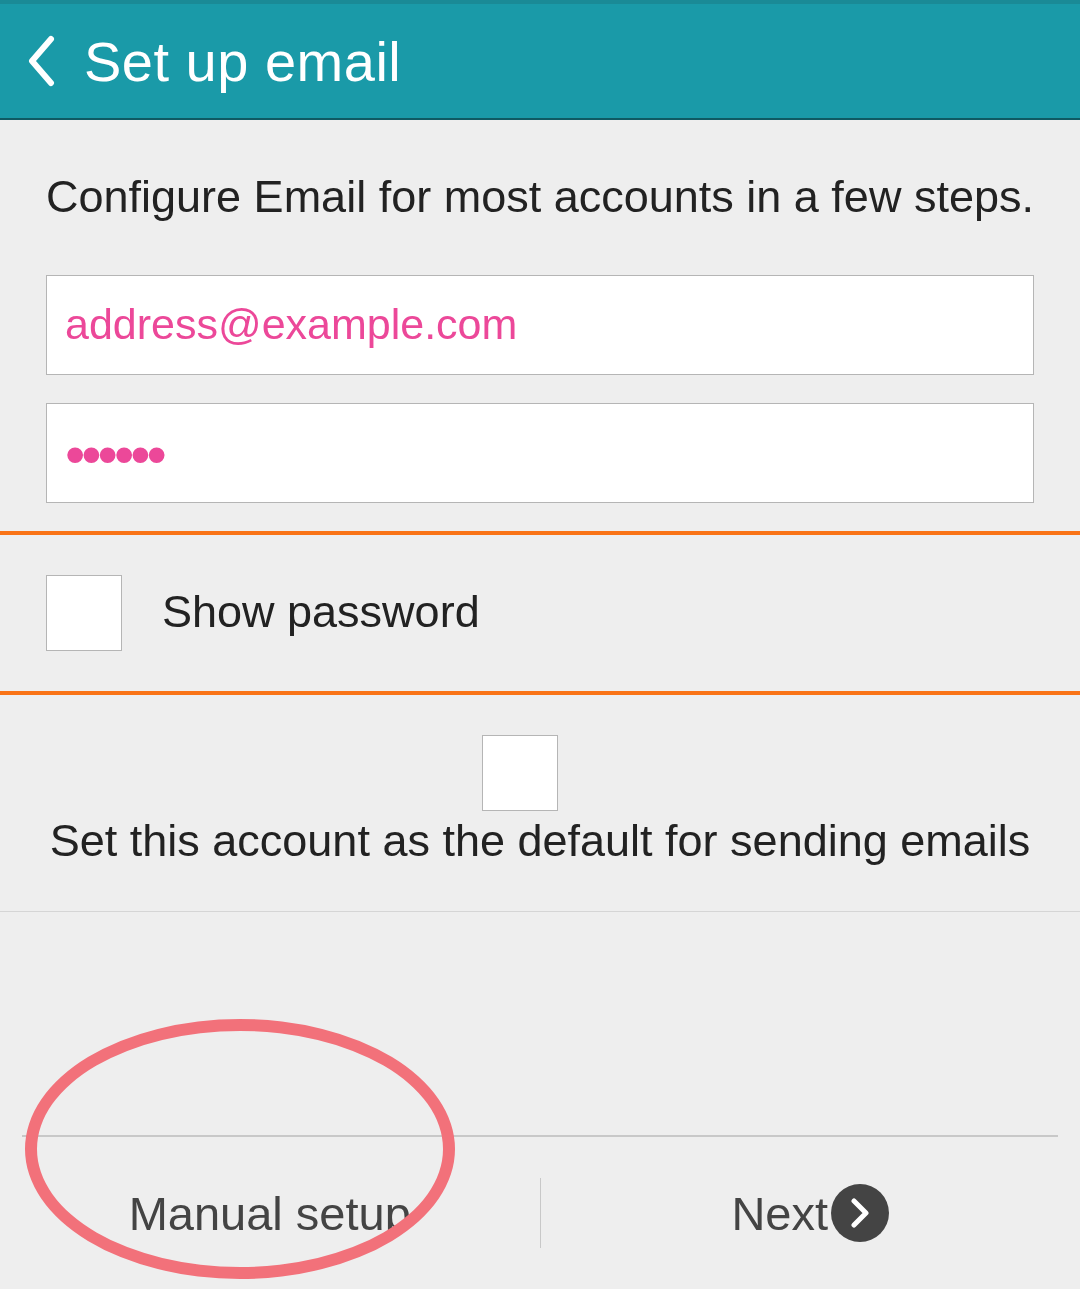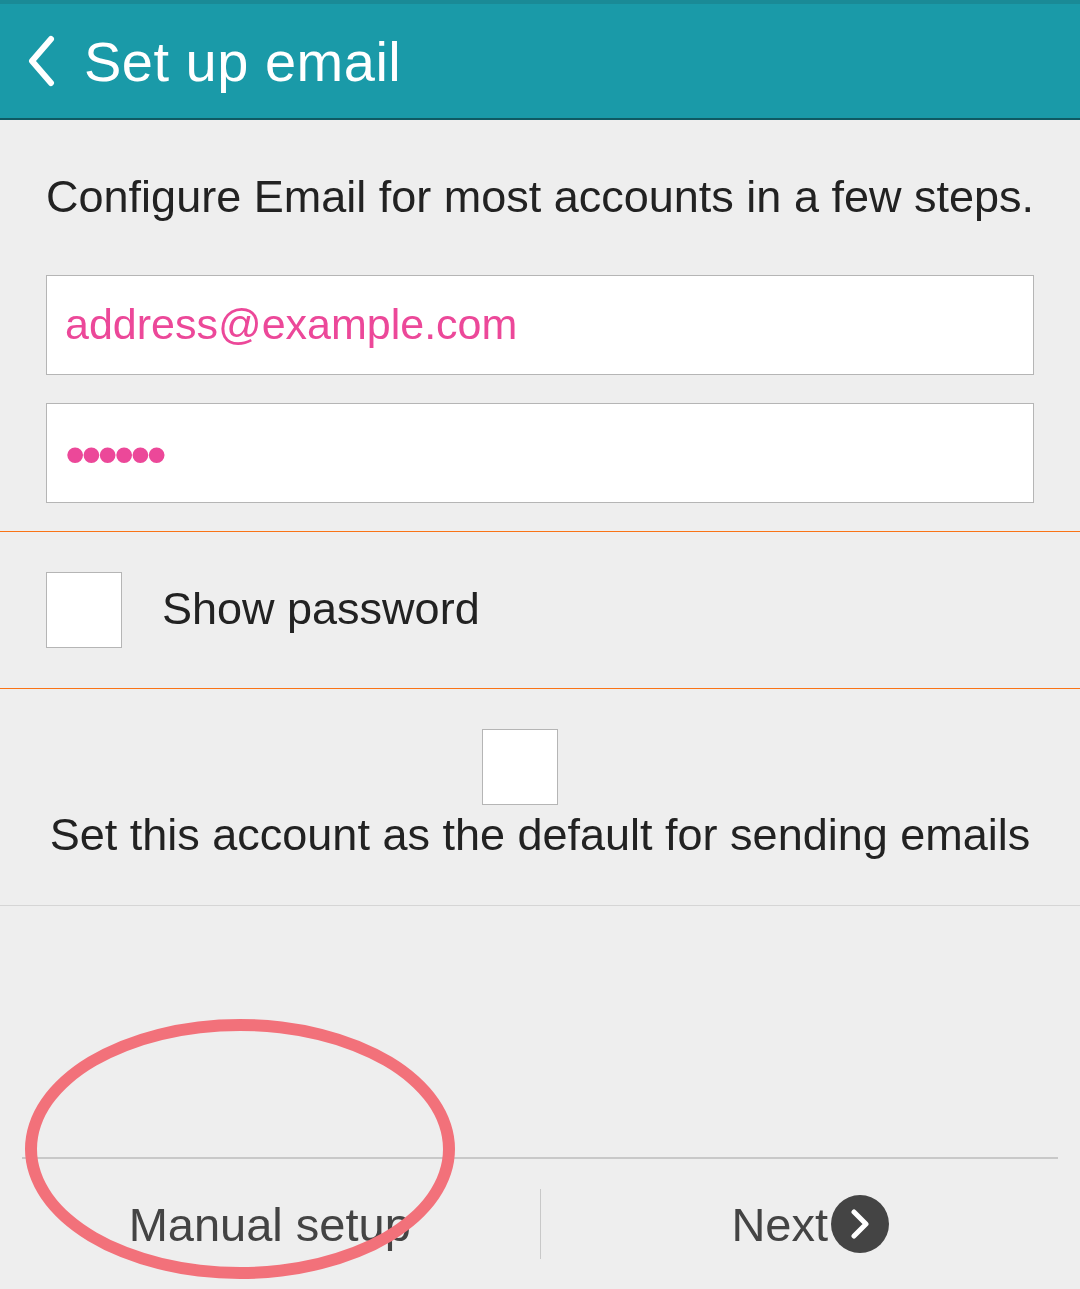--- a/index.html
+++ b/index.html
@@ -43,21 +43,20 @@
       letter-spacing: 0.5px;
     }
     .content {
       background: #eeeeee;
     }
     .instruction {
       padding: 48px 46px 30px 46px;
       font-size: 45px;
       color: #222222;
       line-height: 1.3;
-      text-align: right;
     }
     .fields {
       padding: 18px 46px 28px 46px;
     }
     .input {
       width: 100%;
       height: 100px;
       background: #ffffff;
       border: 1px solid #b5b5b5;
       font-size: 43px;
@@ -72,21 +71,21 @@
     }
     .password-dots {
       font-size: 58px;
       letter-spacing: -4px;
       line-height: 100px;
     }
     .option-row {
       display: flex;
       align-items: center;
       padding: 40px 46px;
-      border-top: 1px solid #f97316;
+      border-top: 4px solid #f97316;
     }
     .option-row:last-of-type {
       border-bottom: 1px solid #d5d5d5;
       flex-direction: column;
     }
     .checkbox {
       width: 76px;
       height: 76px;
       background: #ffffff;
       border: 1px solid #b5b5b5;
@@ -105,21 +104,21 @@
       right: 0;
     }
     .footer-divider {
       height: 2px;
       background: #c8c8c8;
       margin: 0 22px;
     }
     .footer-row {
       display: flex;
       align-items: center;
-      height: 130px;
+      height: 152px;
       position: relative;
     }
     .footer-btn {
       flex: 1;
       display: flex;
       align-items: center;
       justify-content: center;
       height: 100%;
       font-size: 47px;
       color: #444444;

